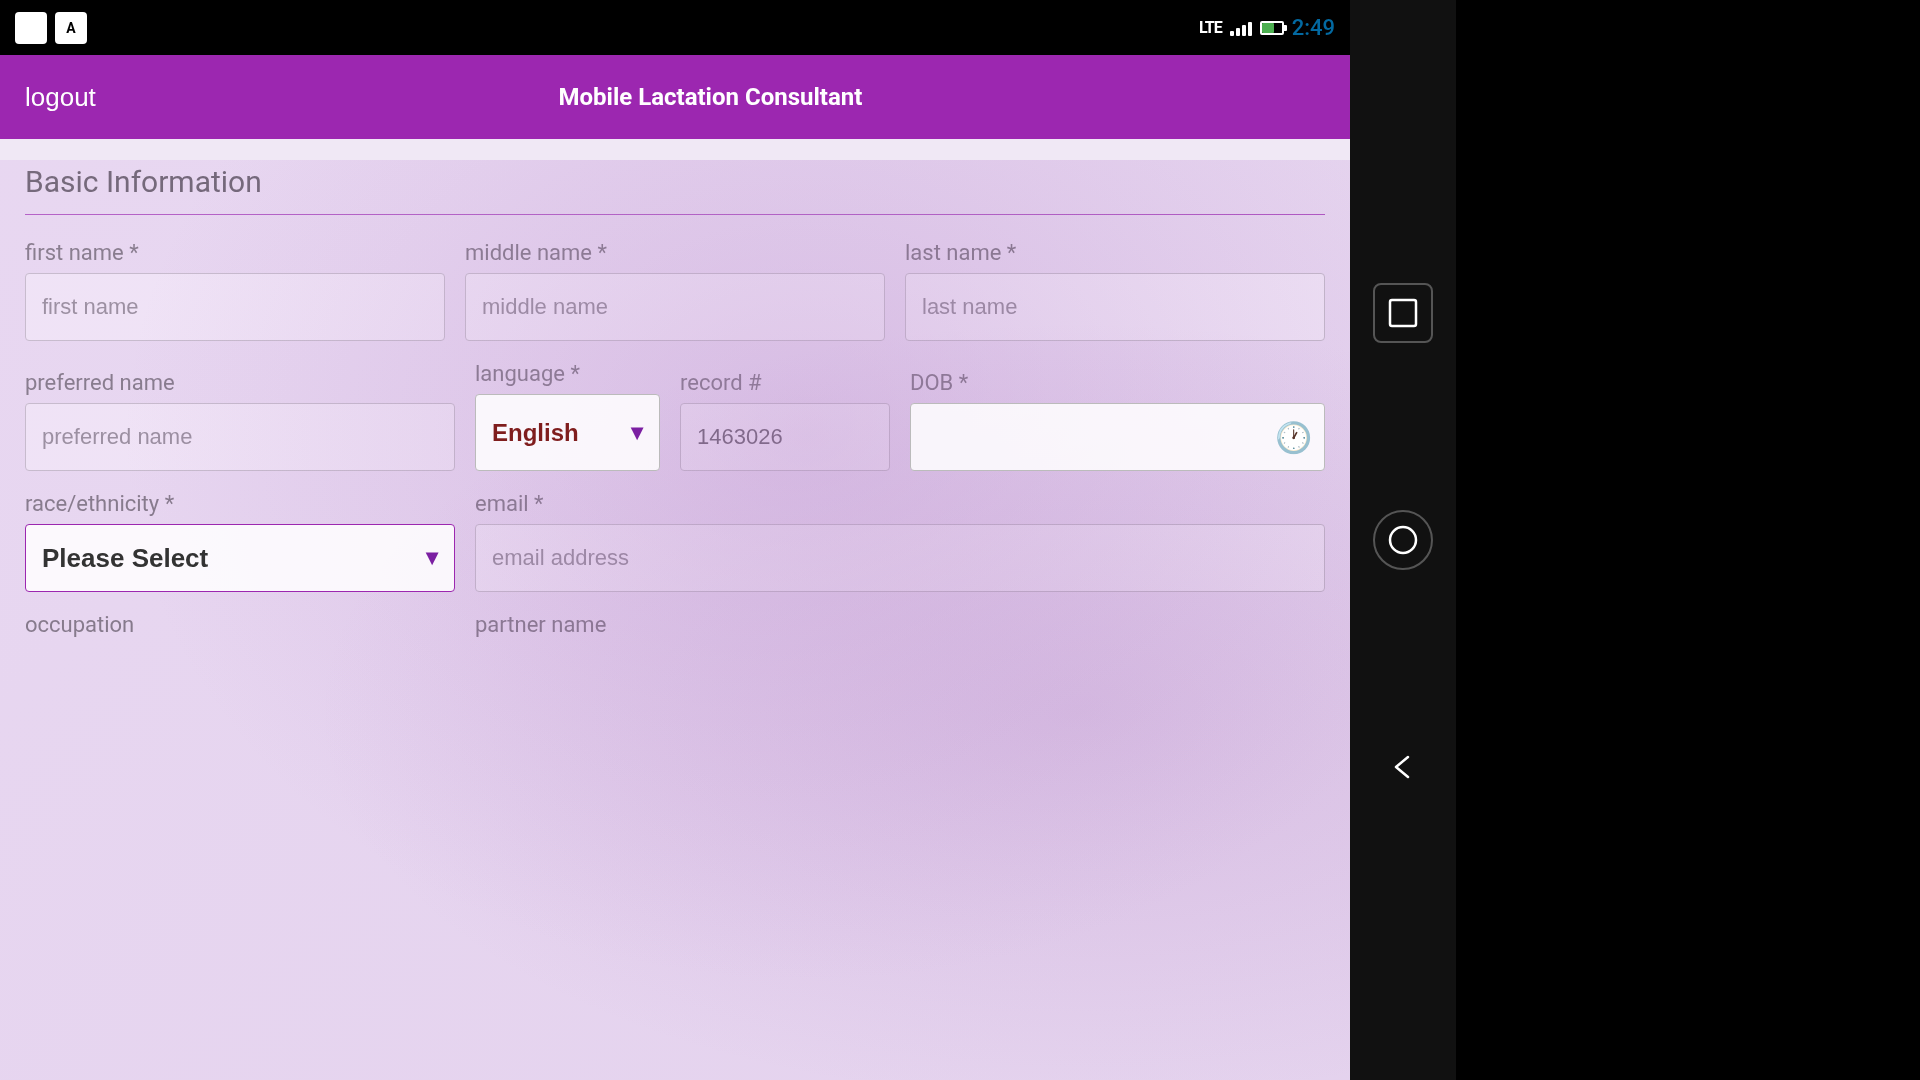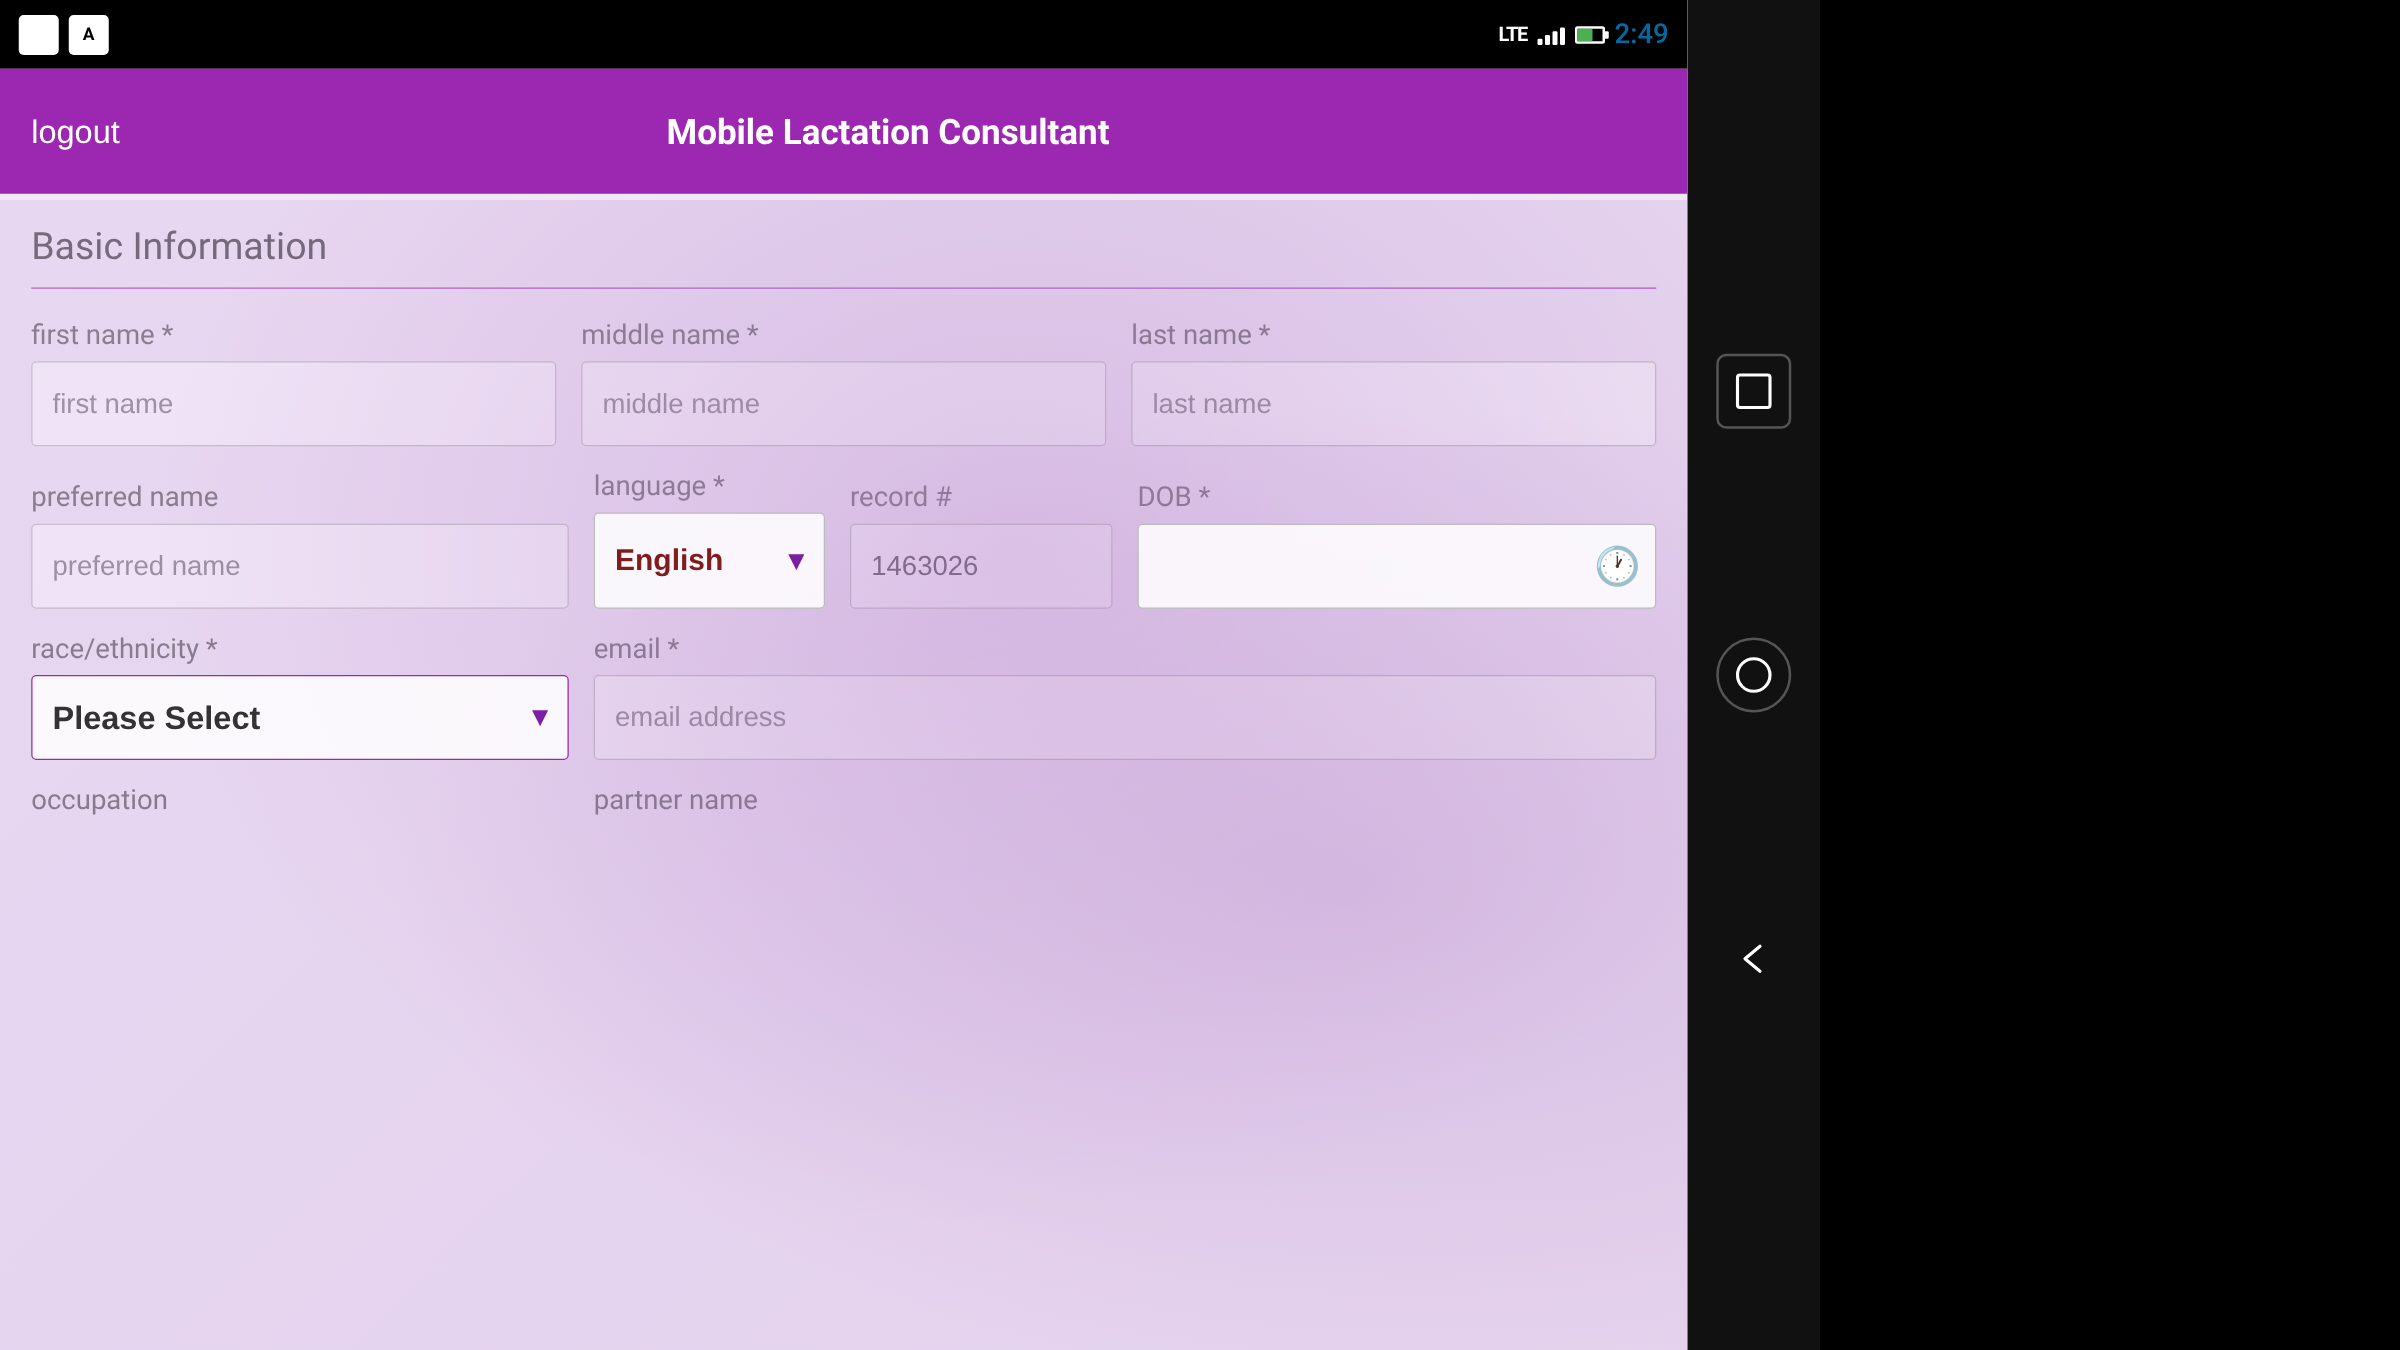--- a/index.html
+++ b/index.html
@@ -134,21 +134,21 @@
 
     .time-display {
       font-size: 22px;
       font-weight: 500;
       color: #0369a1;
     }
 
     
     .app-header {
       width: 100%;
-      height: 100px;
+      height: 84px;
       background: #9c27b0;
       display: flex;
       align-items: center;
       padding: 0 25px;
       position: relative;
       z-index: 10;
     }
 
     .logout-btn {
       color: #fff;
@@ -156,21 +156,21 @@
       background: none;
       border: none;
       cursor: pointer;
       font-weight: 400;
     }
 
     .app-title {
       flex: 1;
       text-align: center;
       color: #fff;
-      font-size: 28px;
+      font-size: 24px;
       font-weight: bold;
     }
 
     
     .tabs-container {
       background: rgba(240, 230, 250, 0.9);
       display: flex;
       border-bottom: 1px solid #ddd;
       padding: 0 20px;
     }

